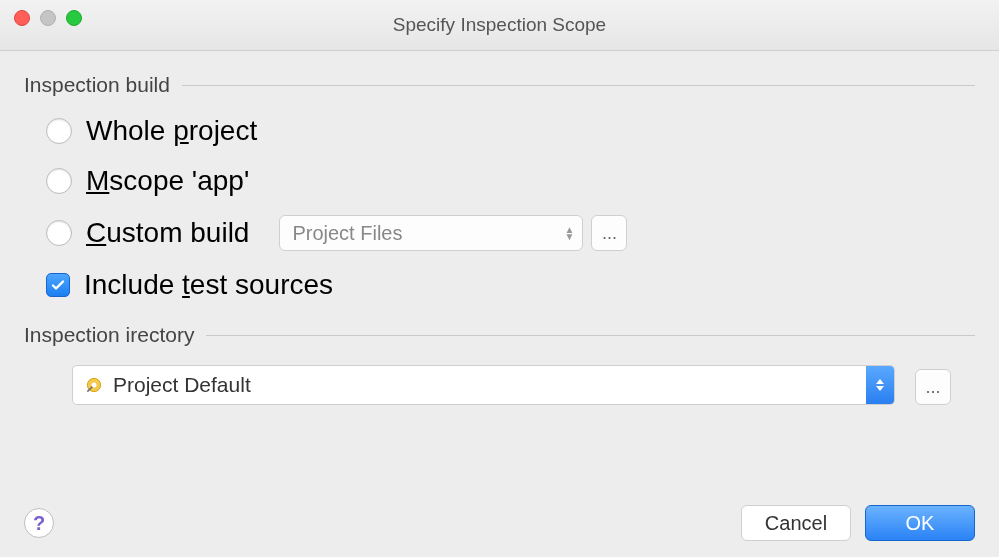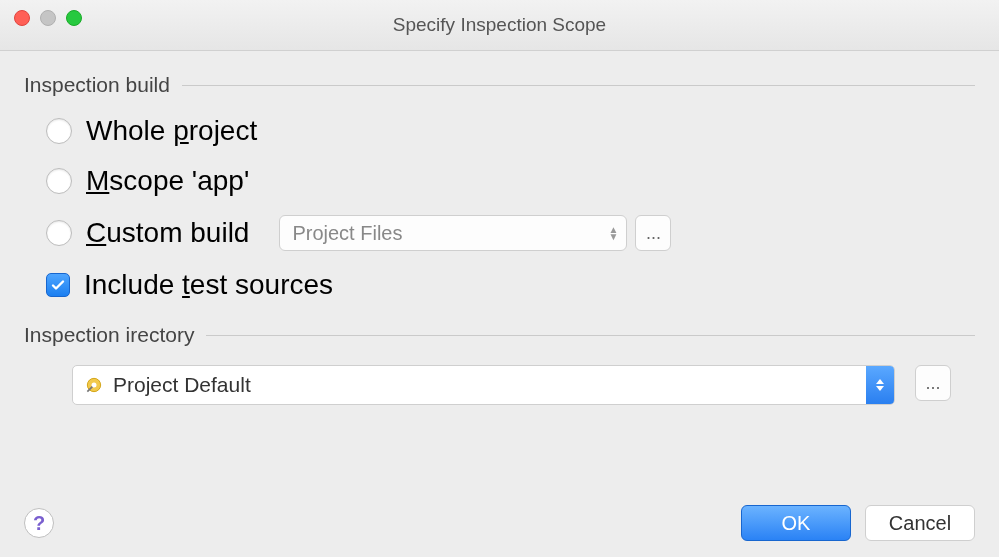--- a/index.html
+++ b/index.html
@@ -114,21 +114,21 @@
     .checkbox svg { width: 16px; height: 16px; }
     .select-box {
       display: inline-flex;
       align-items: center;
       background: #fdfdfd;
       border: 1px solid #cfcfcf;
       border-radius: 6px;
       height: 36px;
       padding: 0 8px 0 12px;
       margin-left: 30px;
-      width: 348px;
+      width: 304px;
       color: #888;
       font-size: 20px;
       justify-content: space-between;
       gap: 8px;
     }
     .stepper {
       display: flex;
       flex-direction: column;
       line-height: 7px;
       color: #999;
@@ -142,21 +142,21 @@
       background: #fdfdfd;
       display: inline-flex;
       align-items: center;
       justify-content: center;
       margin-left: 8px;
       color: #666;
       font-size: 18px;
     }
     .profile-row {
       display: flex;
-      align-items: flex-start;
+      align-items: flex-end;
       margin: 0 24px 0 48px;
       gap: 12px;
     }
     .profile-select {
       flex: 1;
       height: 40px;
       background: #fff;
       border: 1px solid #cfcfcf;
       border-radius: 5px;
       display: flex;
@@ -323,15 +323,15 @@
       </div>
     </div>
     <div class="ellipsis-btn">...</div>
   </div>
 
 </div>
 
 <div class="footer">
   <div class="help">?</div>
   <div class="spacer"></div>
+  <div class="btn cancel">Cancel</div>
   <div class="btn ok">OK</div>
-  <div class="btn cancel">Cancel</div>
 </div>
 
 </body></html>

